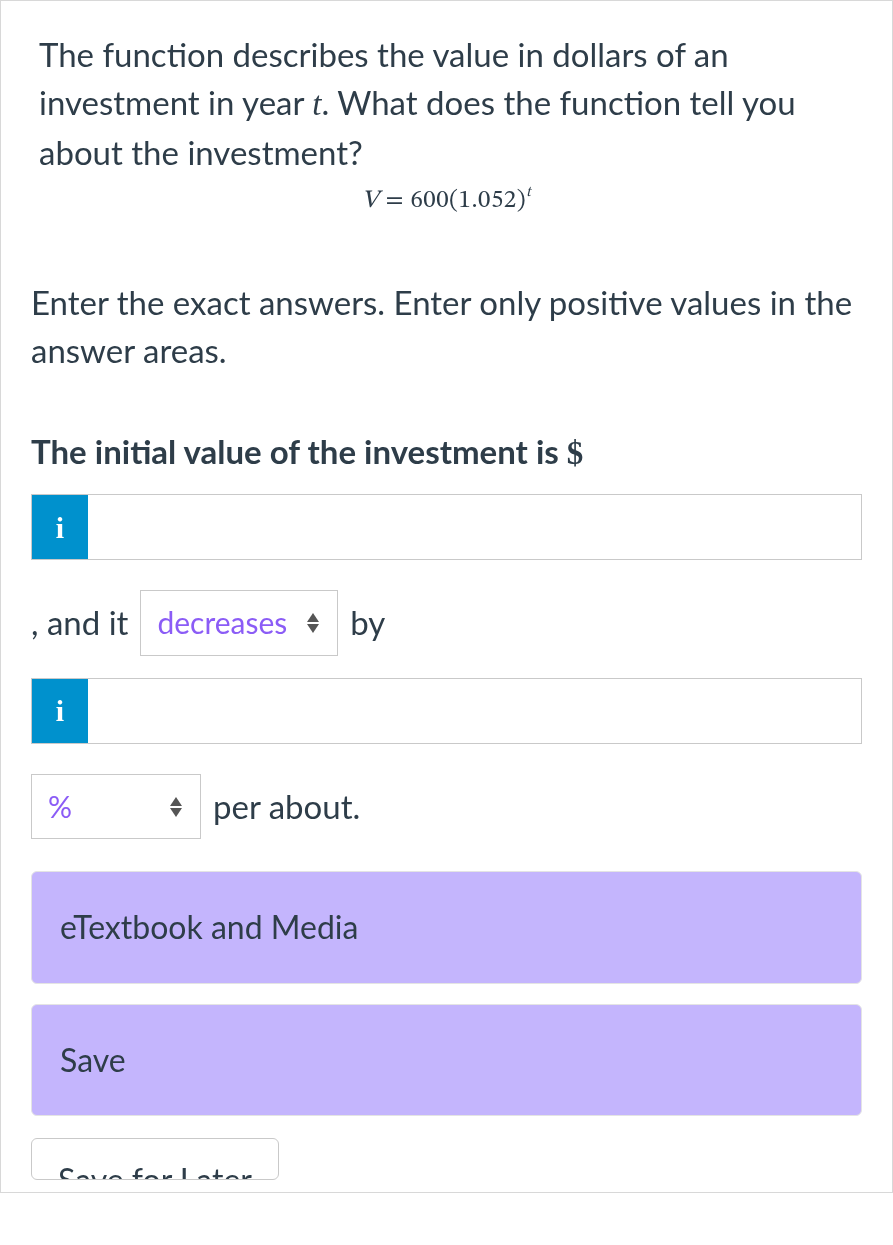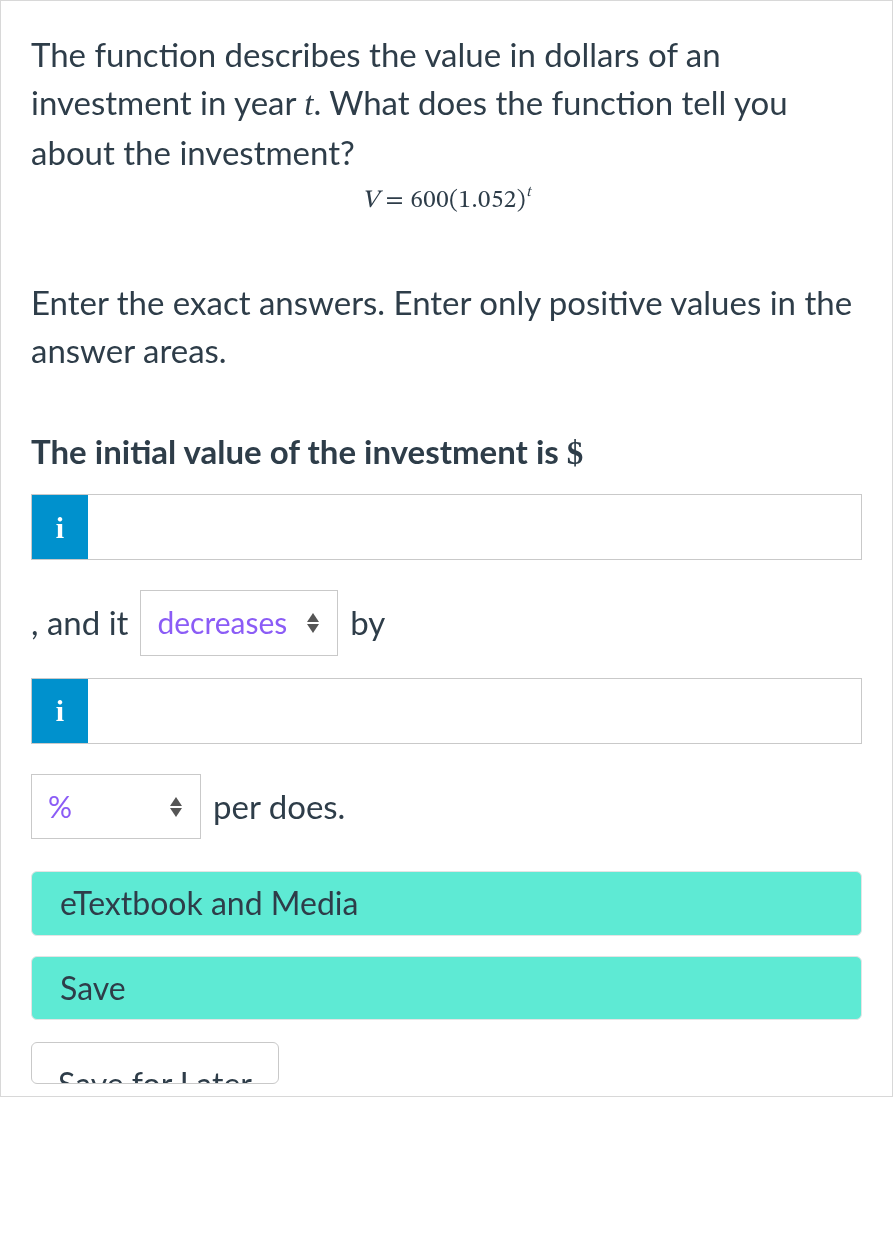--- a/index.html
+++ b/index.html
@@ -10,21 +10,21 @@
     color: #2e3d49;
     background: #fff;
   }
   .page {
     width: 893px;
     border: 1px solid #d8d8d8;
     padding: 30px 30px 0 30px;
     font-size: 33px;
     line-height: 1.45;
   }
-  .question-text { margin-bottom: 6px; }
+  .question-text { margin-bottom: 6px; margin-left: 8px; }
   .equation {
     font-family: "Cambria Math", "STIX Two Math", Georgia, "Times New Roman", serif;
     font-size: 25px;
     text-align: center;
     margin: 4px 0 60px 0;
     font-style: italic;
     letter-spacing: 0.5px;
     color: #2e3d49;
   }
   .equation .roman { font-style: normal; }
@@ -79,24 +79,24 @@
   }
   .select-box.small { min-width: 170px; justify-content: space-between; }
   .caret {
     display: inline-flex;
     flex-direction: column;
     line-height: 0;
     color: #555;
   }
   .caret svg { display: block; }
   .panel {
-    background: #5eead4;
+    background: #c4b5fd;
     border: 1px solid #e4e4e4;
     border-radius: 6px;
-    padding: 8px 28px;
+    padding: 32px 28px;
     font-size: 32px;
     margin-top: 20px;
     margin-bottom: 18px;
     cursor: pointer;
   }
   .partial-btn {
     display: inline-block;
     border: 1px solid #c9c9c9;
     border-radius: 6px;
     padding: 18px 26px 0 26px;
@@ -162,21 +162,21 @@
       <span>%</span>
       <span class="caret">
         <svg width="16" height="10" viewBox="0 0 16 10">
             <polygon points="8,0 14,9 2,9" fill="#555"></polygon>
           </svg>
         <svg width="16" height="10" viewBox="0 0 16 10">
             <polygon points="2,1 14,1 8,10" fill="#555"></polygon>
           </svg>
       </span>
     </div>
-    <span>per does.</span>
+    <span>per about.</span>
   </div>
 
   <div class="panel">
     <span>eTextbook and Media</span>
   </div>
 
   <div class="panel">
     <span>Save</span>
   </div>
 

